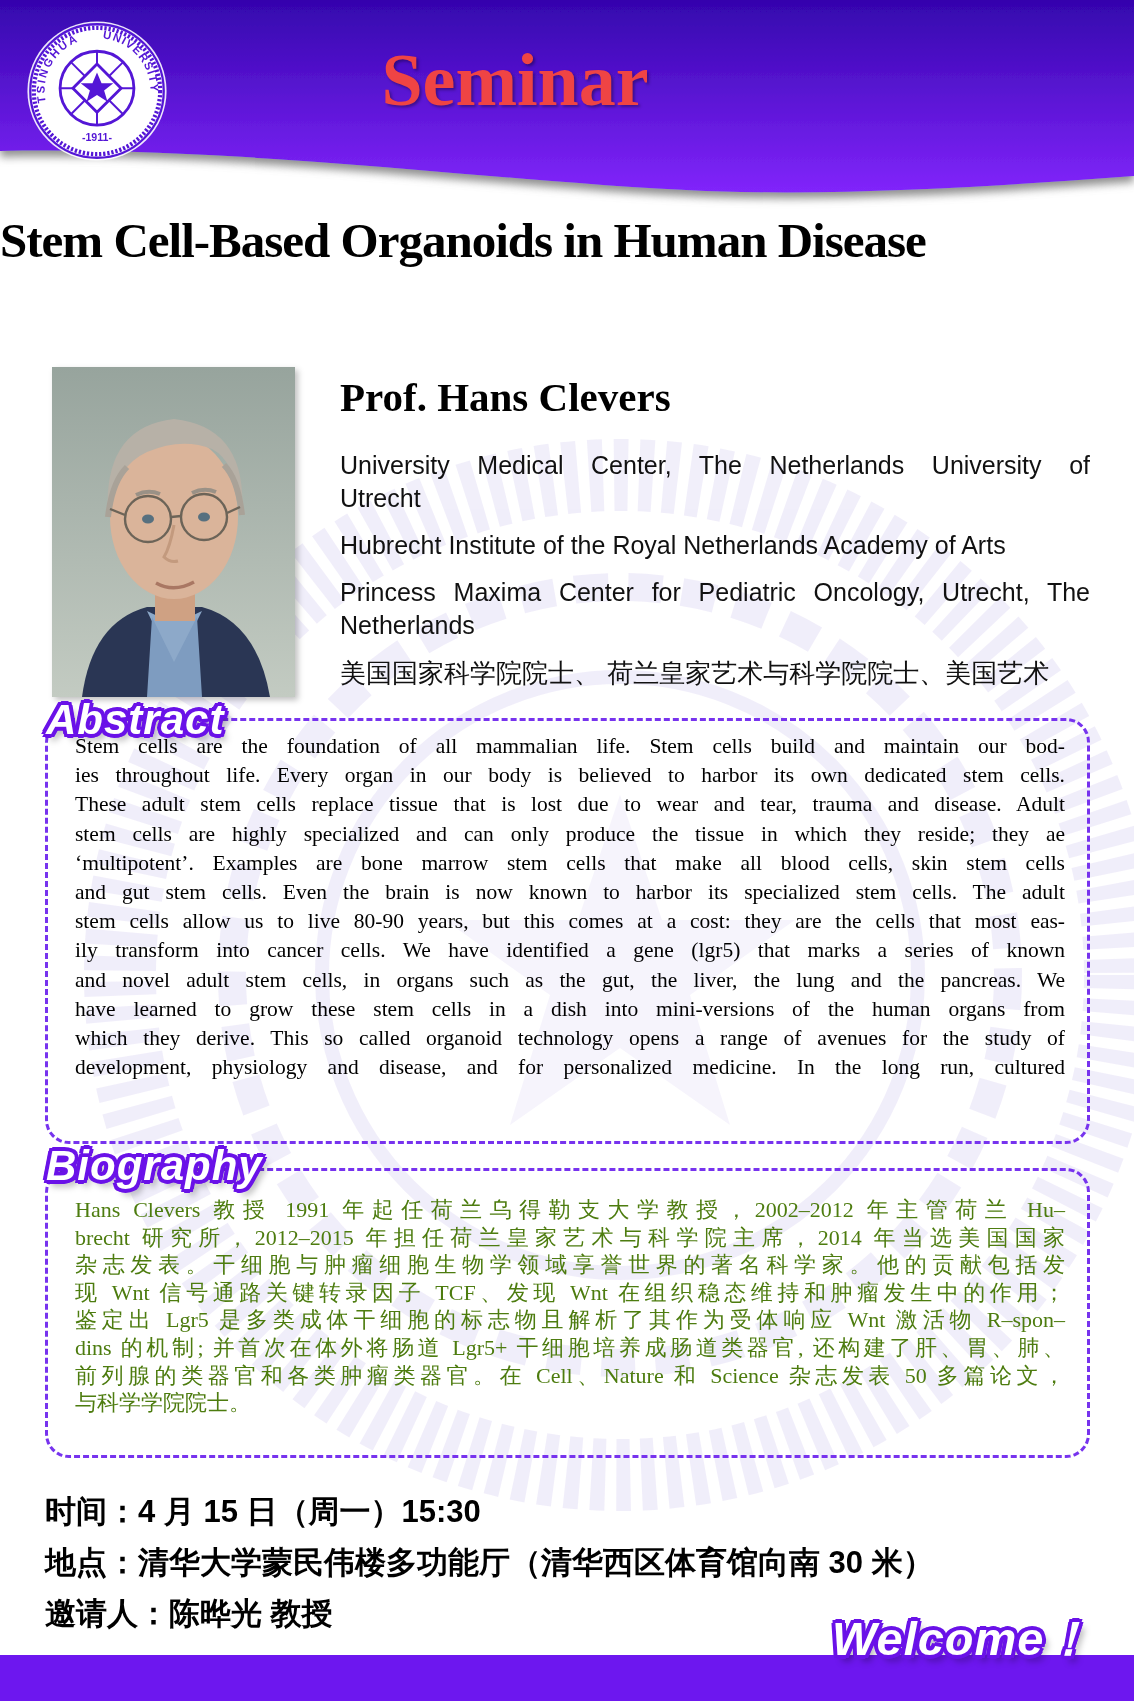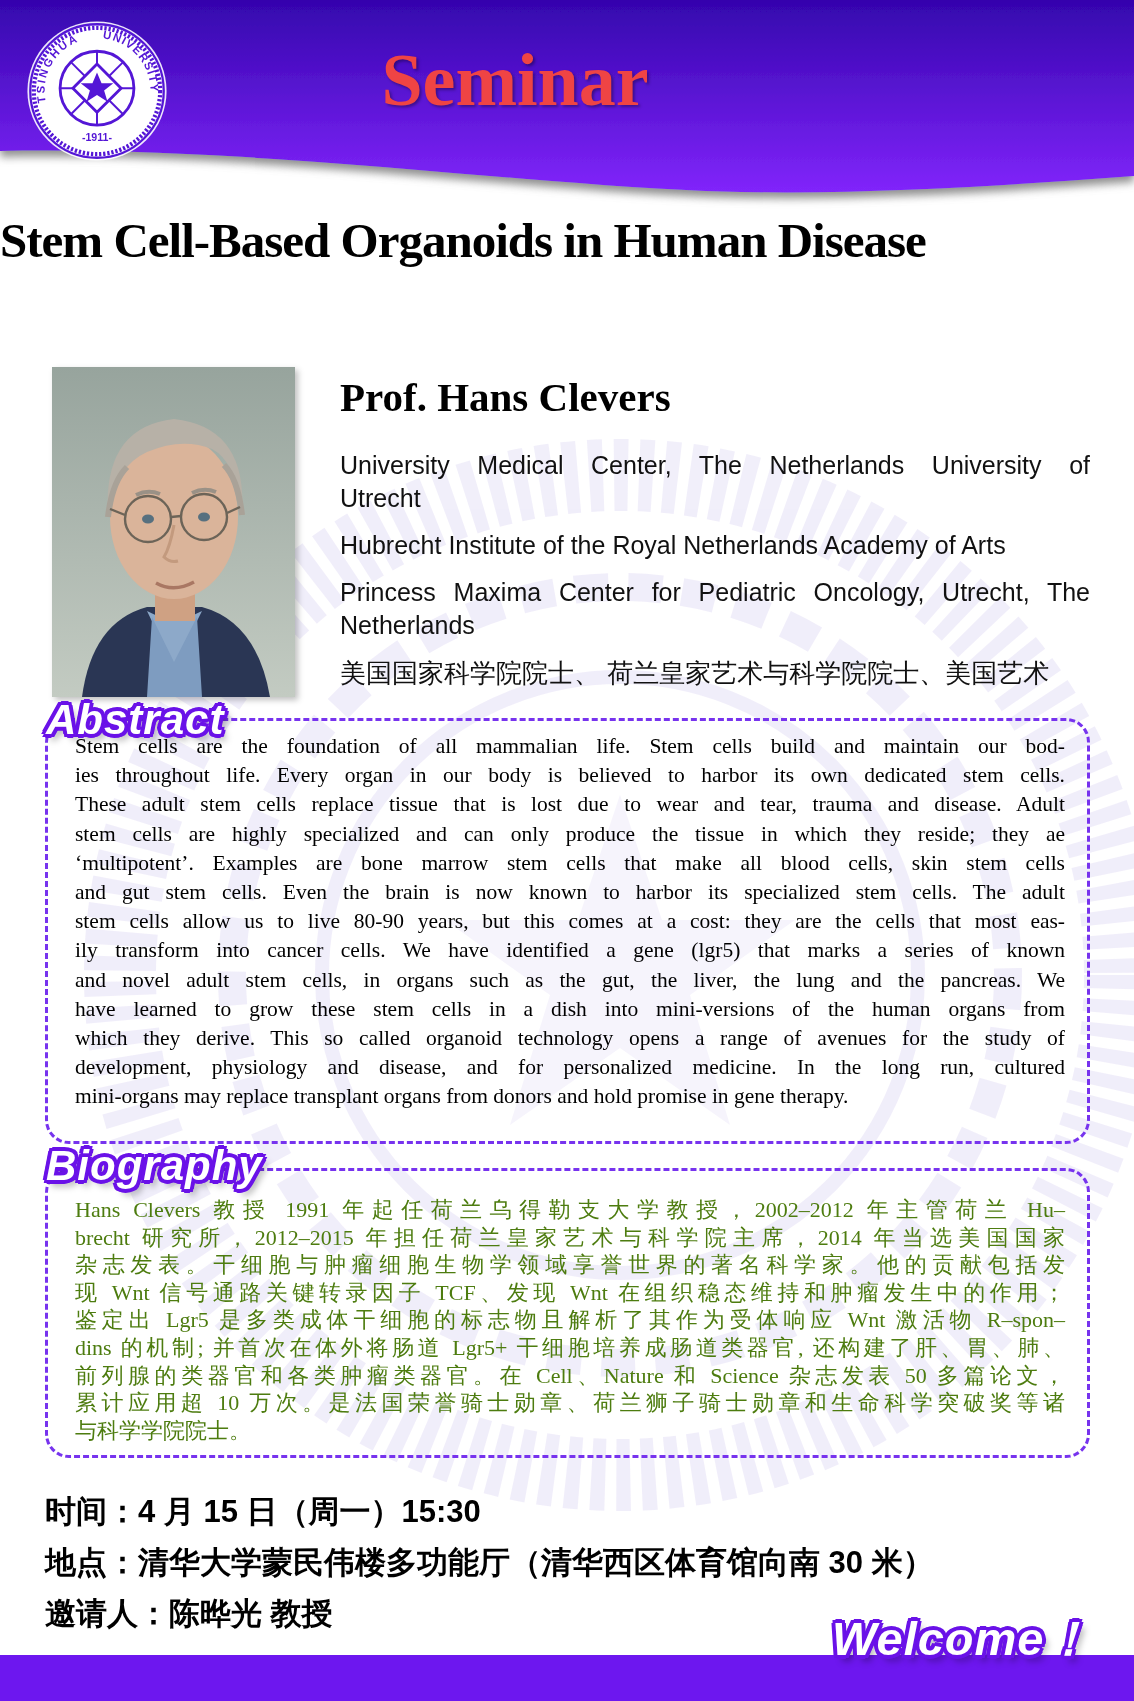--- a/index.html
+++ b/index.html
@@ -185,34 +185,32 @@
     <div class="jline">These adult stem cells replace tissue that is lost due to wear and tear, trauma and disease. Adult</div>
     <div class="jline">stem cells are highly specialized and can only produce the tissue in which they reside; they ae</div>
     <div class="jline">‘multipotent’. Examples are bone marrow stem cells that make all blood cells, skin stem cells</div>
     <div class="jline">and gut stem cells. Even the brain is now known to harbor its specialized stem cells. The adult</div>
     <div class="jline">stem cells allow us to live 80-90 years, but this comes at a cost: they are the cells that most eas-</div>
     <div class="jline">ily transform into cancer cells. We have identified a gene (lgr5) that marks a series of known</div>
     <div class="jline">and novel adult stem cells, in organs such as the gut, the liver, the lung and the pancreas. We</div>
     <div class="jline">have learned to grow these stem cells in a dish into mini-versions of the human organs from</div>
     <div class="jline">which they derive. This so called organoid technology opens a range of avenues for the study of</div>
     <div class="jline">development, physiology and disease, and for personalized medicine. In the long run, cultured</div>
-    <div>mini-organs may replace transplant organs from donors and hold promise in gene therapy.</div>
   </div>
 
   <div class="dash-box bio-box"></div>
   <div class="bubble bio-label">Biography</div>
   <div class="bio-text">
     <div class="jline">Hans Clevers 教授 1991 年起任荷兰乌得勒支大学教授，2002–2012 年主管荷兰 Hu–</div>
     <div class="jline">brecht 研究所，2012–2015 年担任荷兰皇家艺术与科学院主席，2014 年当选美国国家</div>
     <div class="jline">杂志发表。干细胞与肿瘤细胞生物学领域享誉世界的著名科学家。他的贡献包括发</div>
     <div class="jline">现 Wnt 信号通路关键转录因子 TCF、发现 Wnt 在组织稳态维持和肿瘤发生中的作用；</div>
     <div class="jline">鉴定出 Lgr5 是多类成体干细胞的标志物且解析了其作为受体响应 Wnt 激活物 R–spon–</div>
     <div class="jline">dins 的机制; 并首次在体外将肠道 Lgr5+ 干细胞培养成肠道类器官, 还构建了肝、胃、肺、</div>
     <div class="jline">前列腺的类器官和各类肿瘤类器官。在 Cell、Nature 和 Science 杂志发表 50 多篇论文，</div>
-    <div class="jline">累计应用超 10 万次。是法国荣誉骑士勋章、荷兰狮子骑士勋章和生命科学突破奖等诸</div>
     <div>与科学学院院士。</div>
   </div>
 
   <div class="footer-info">
     <div>时间：4 月 15 日（周一）15:30</div>
     <div>地点：清华大学蒙民伟楼多功能厅（清华西区体育馆向南 30 米）</div>
     <div>邀请人：陈晔光 教授</div>
   </div>
 
   <div class="footer-bar"></div>

